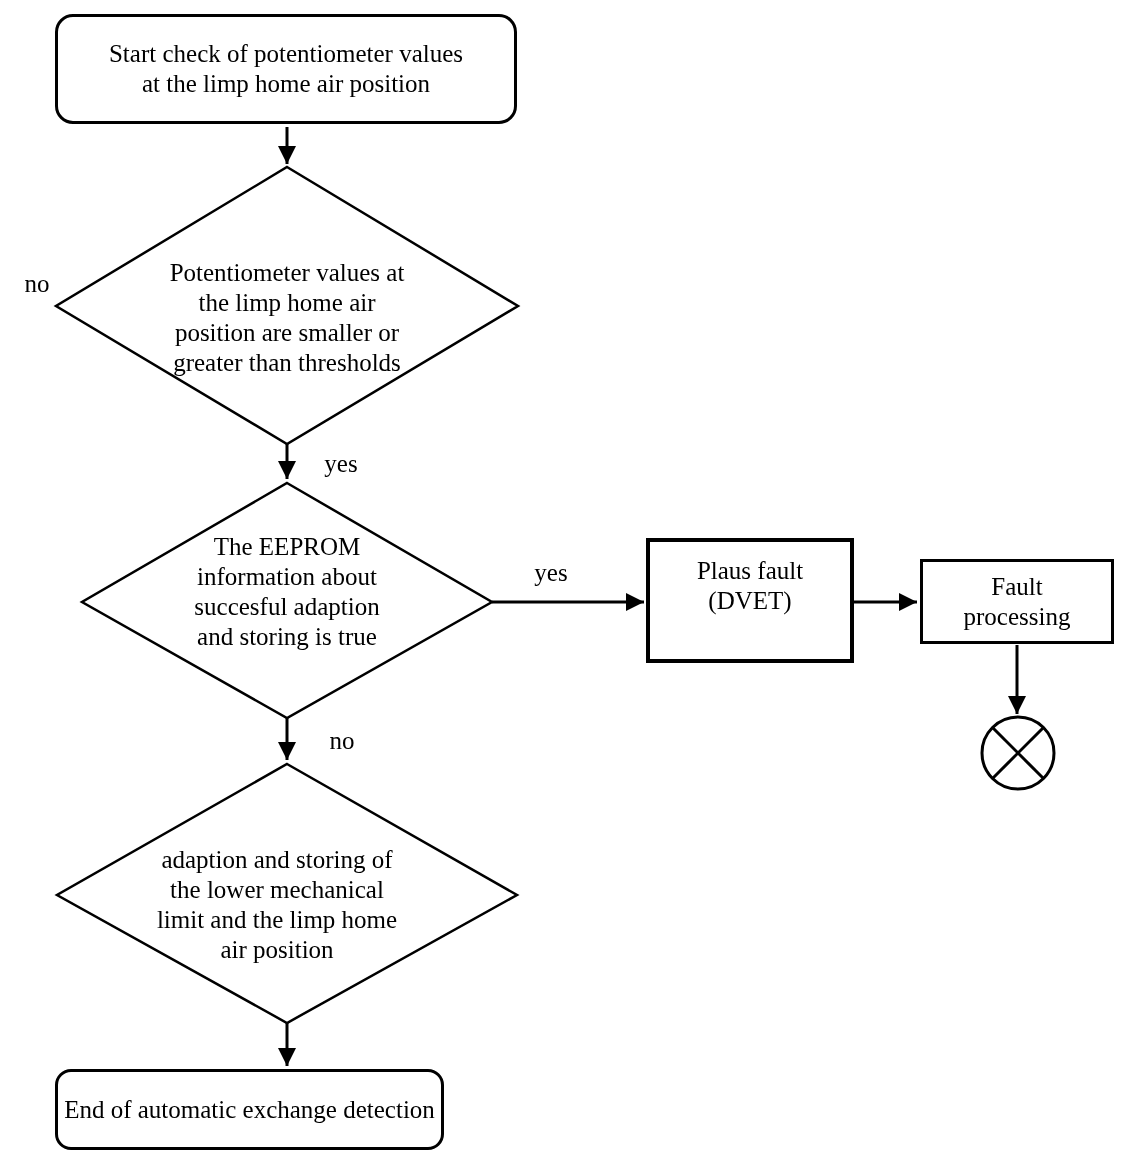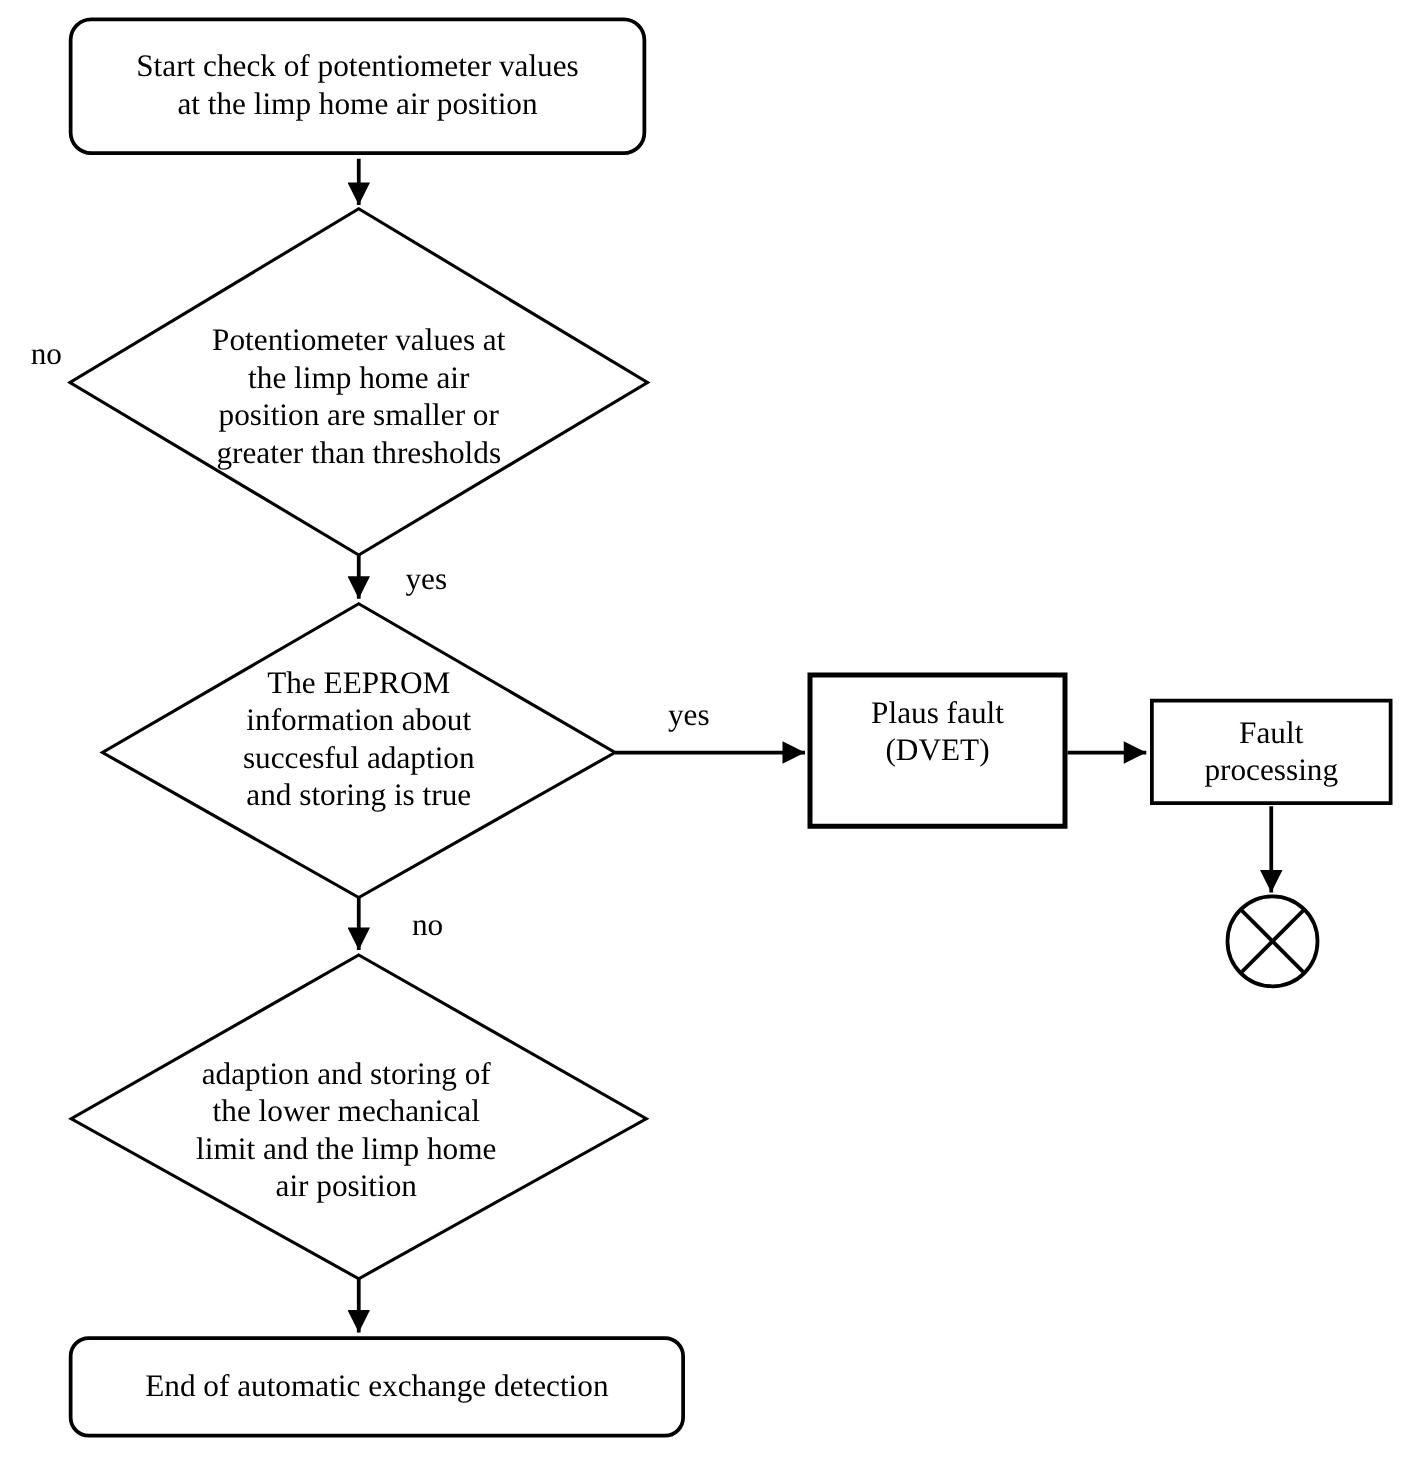--- a/index.html
+++ b/index.html
@@ -80,21 +80,21 @@
   <div class="node" style="left:646px;top:538px;width:208px;height:125px;border-width:4px;padding-bottom:30px;">
     <span>Plaus fault
 (DVET)</span>
   </div>
 
   <div class="node" style="left:920px;top:559px;width:194px;height:85px;">
     <span>Fault
 processing</span>
   </div>
 
-  <div class="node rounded" style="left:55px;top:1069px;width:493px;height:81px;border-radius:16px;">
+  <div class="node rounded" style="left:55px;top:1069px;width:389px;height:81px;border-radius:16px;">
     <span>End of automatic exchange detection</span>
   </div>
 
   <div class="dtext" style="left:127px;top:238px;width:320px;height:120px;margin-top:20px;">Potentiometer values at
 the limp home air
 position are smaller or
 greater than thresholds</div>
 
   <div class="dtext" style="left:127px;top:532px;width:320px;height:120px;font-family:Liberation Serif, serif;">The EEPROM
 information about

